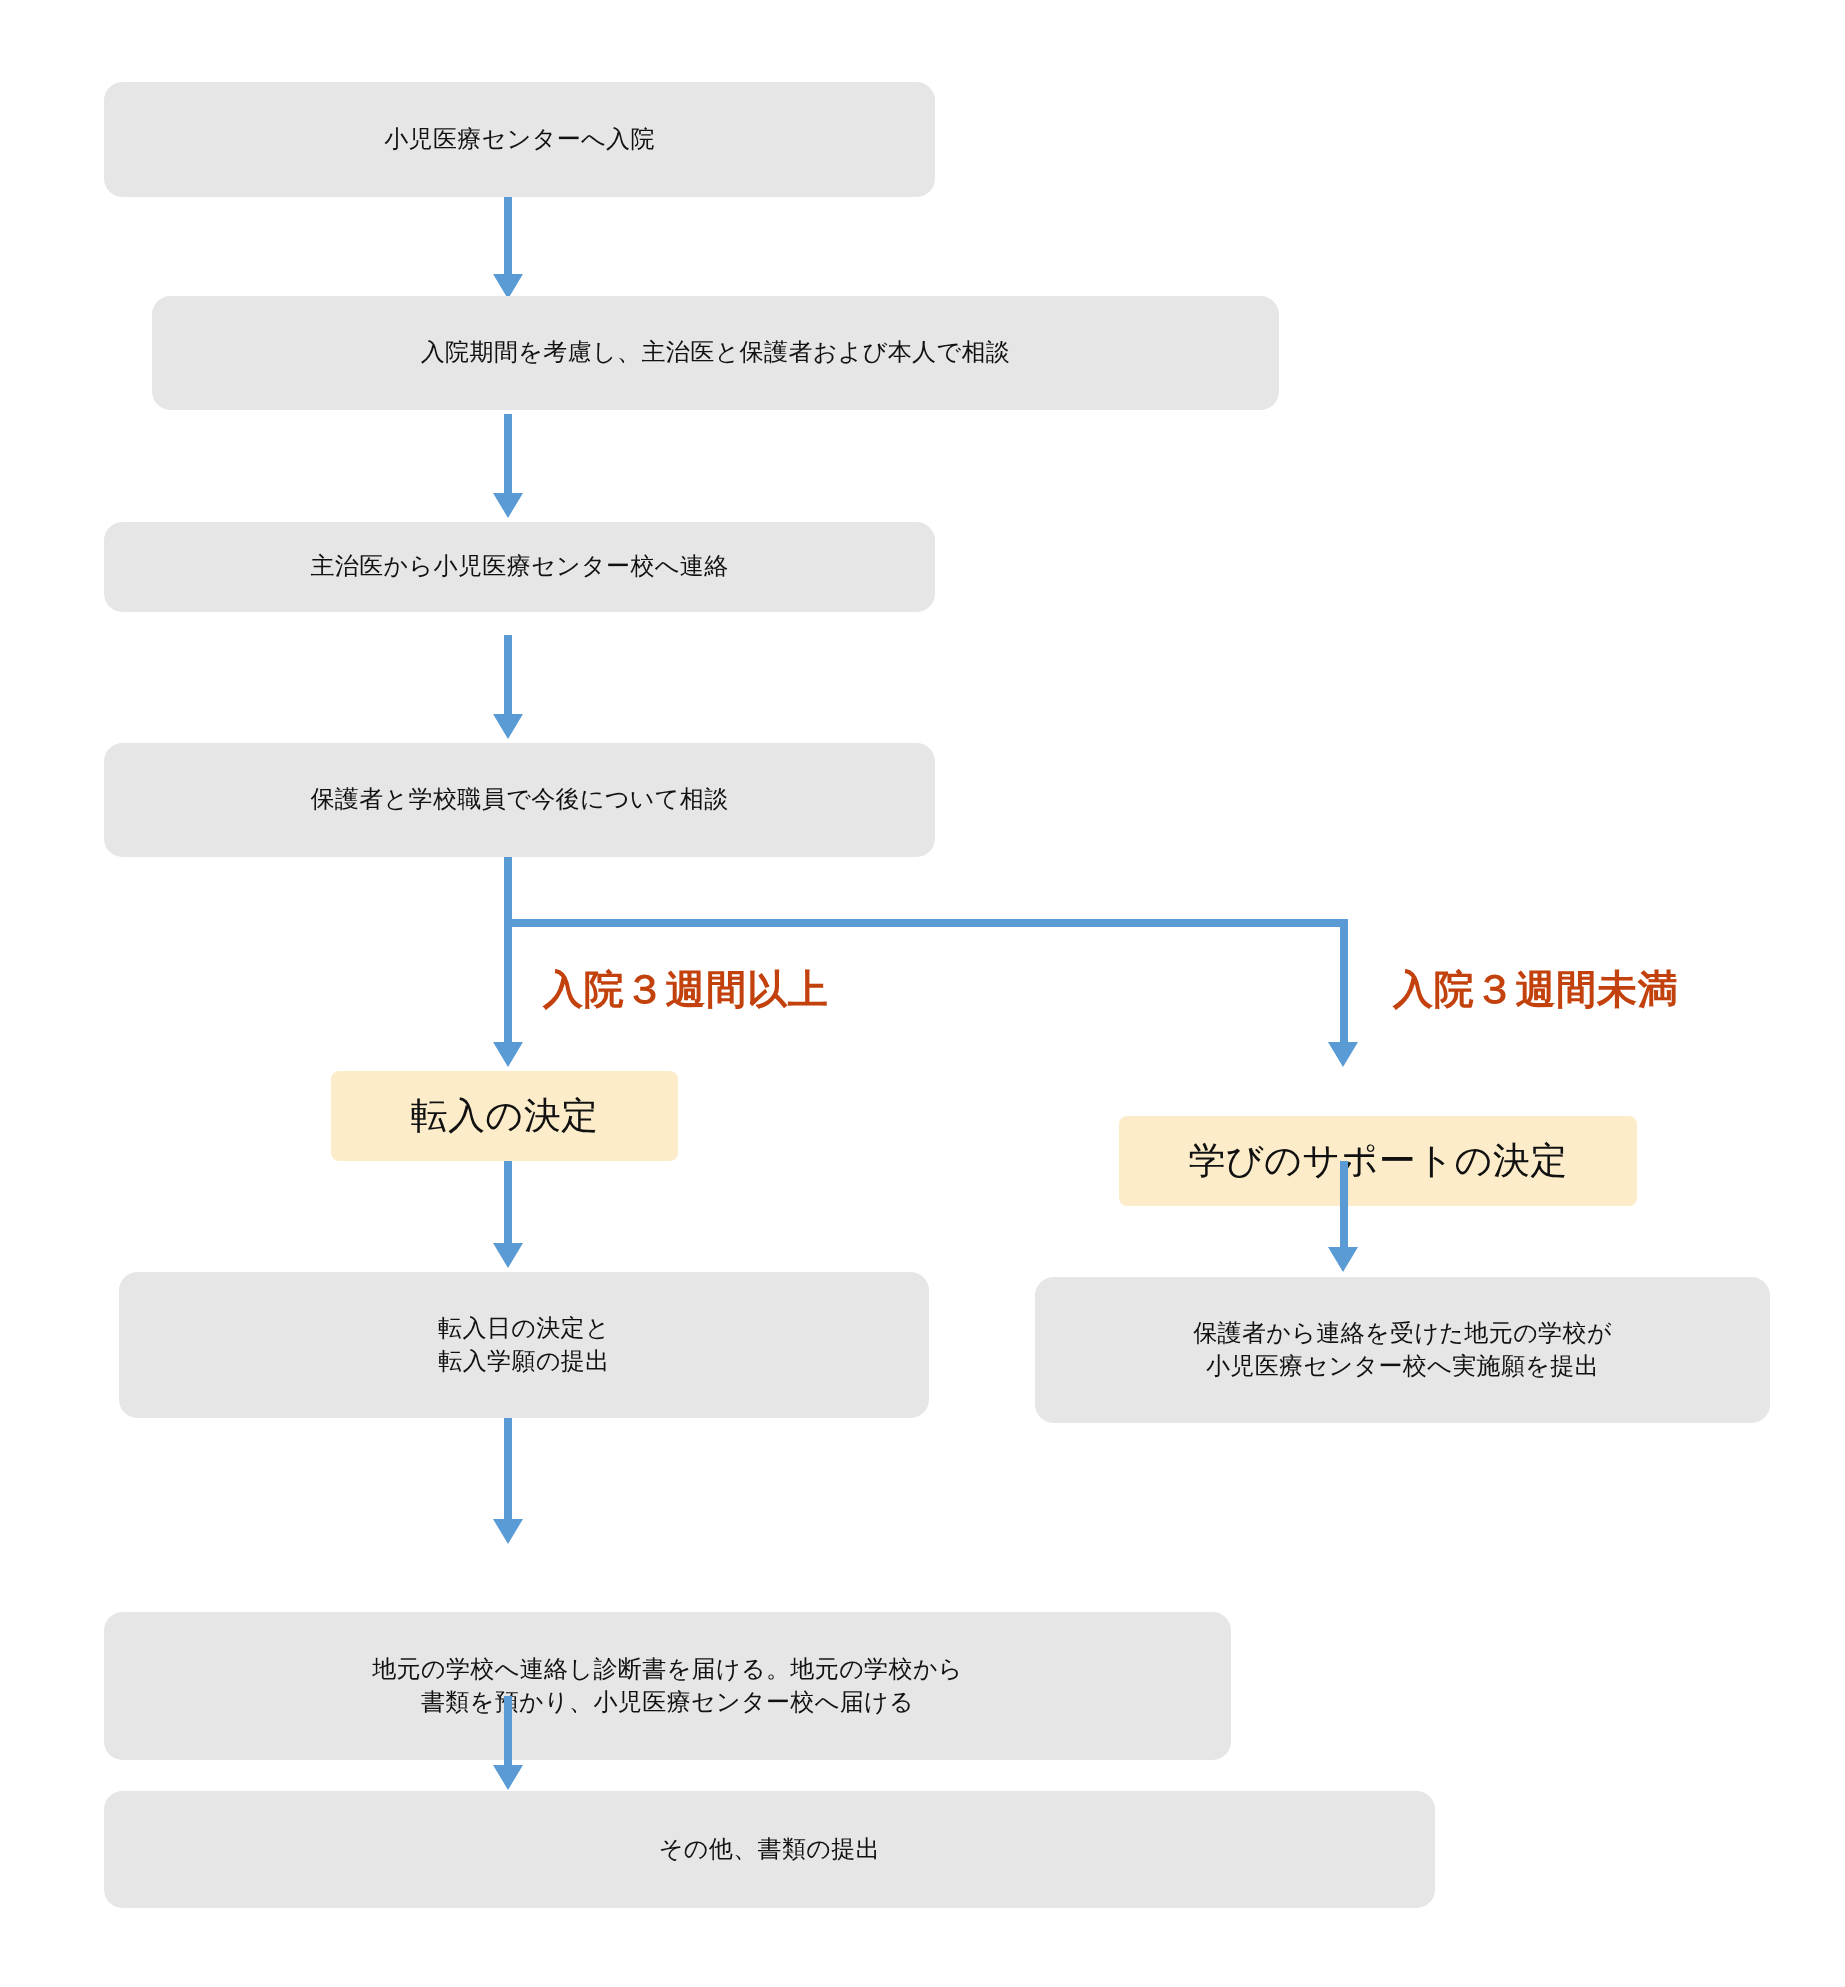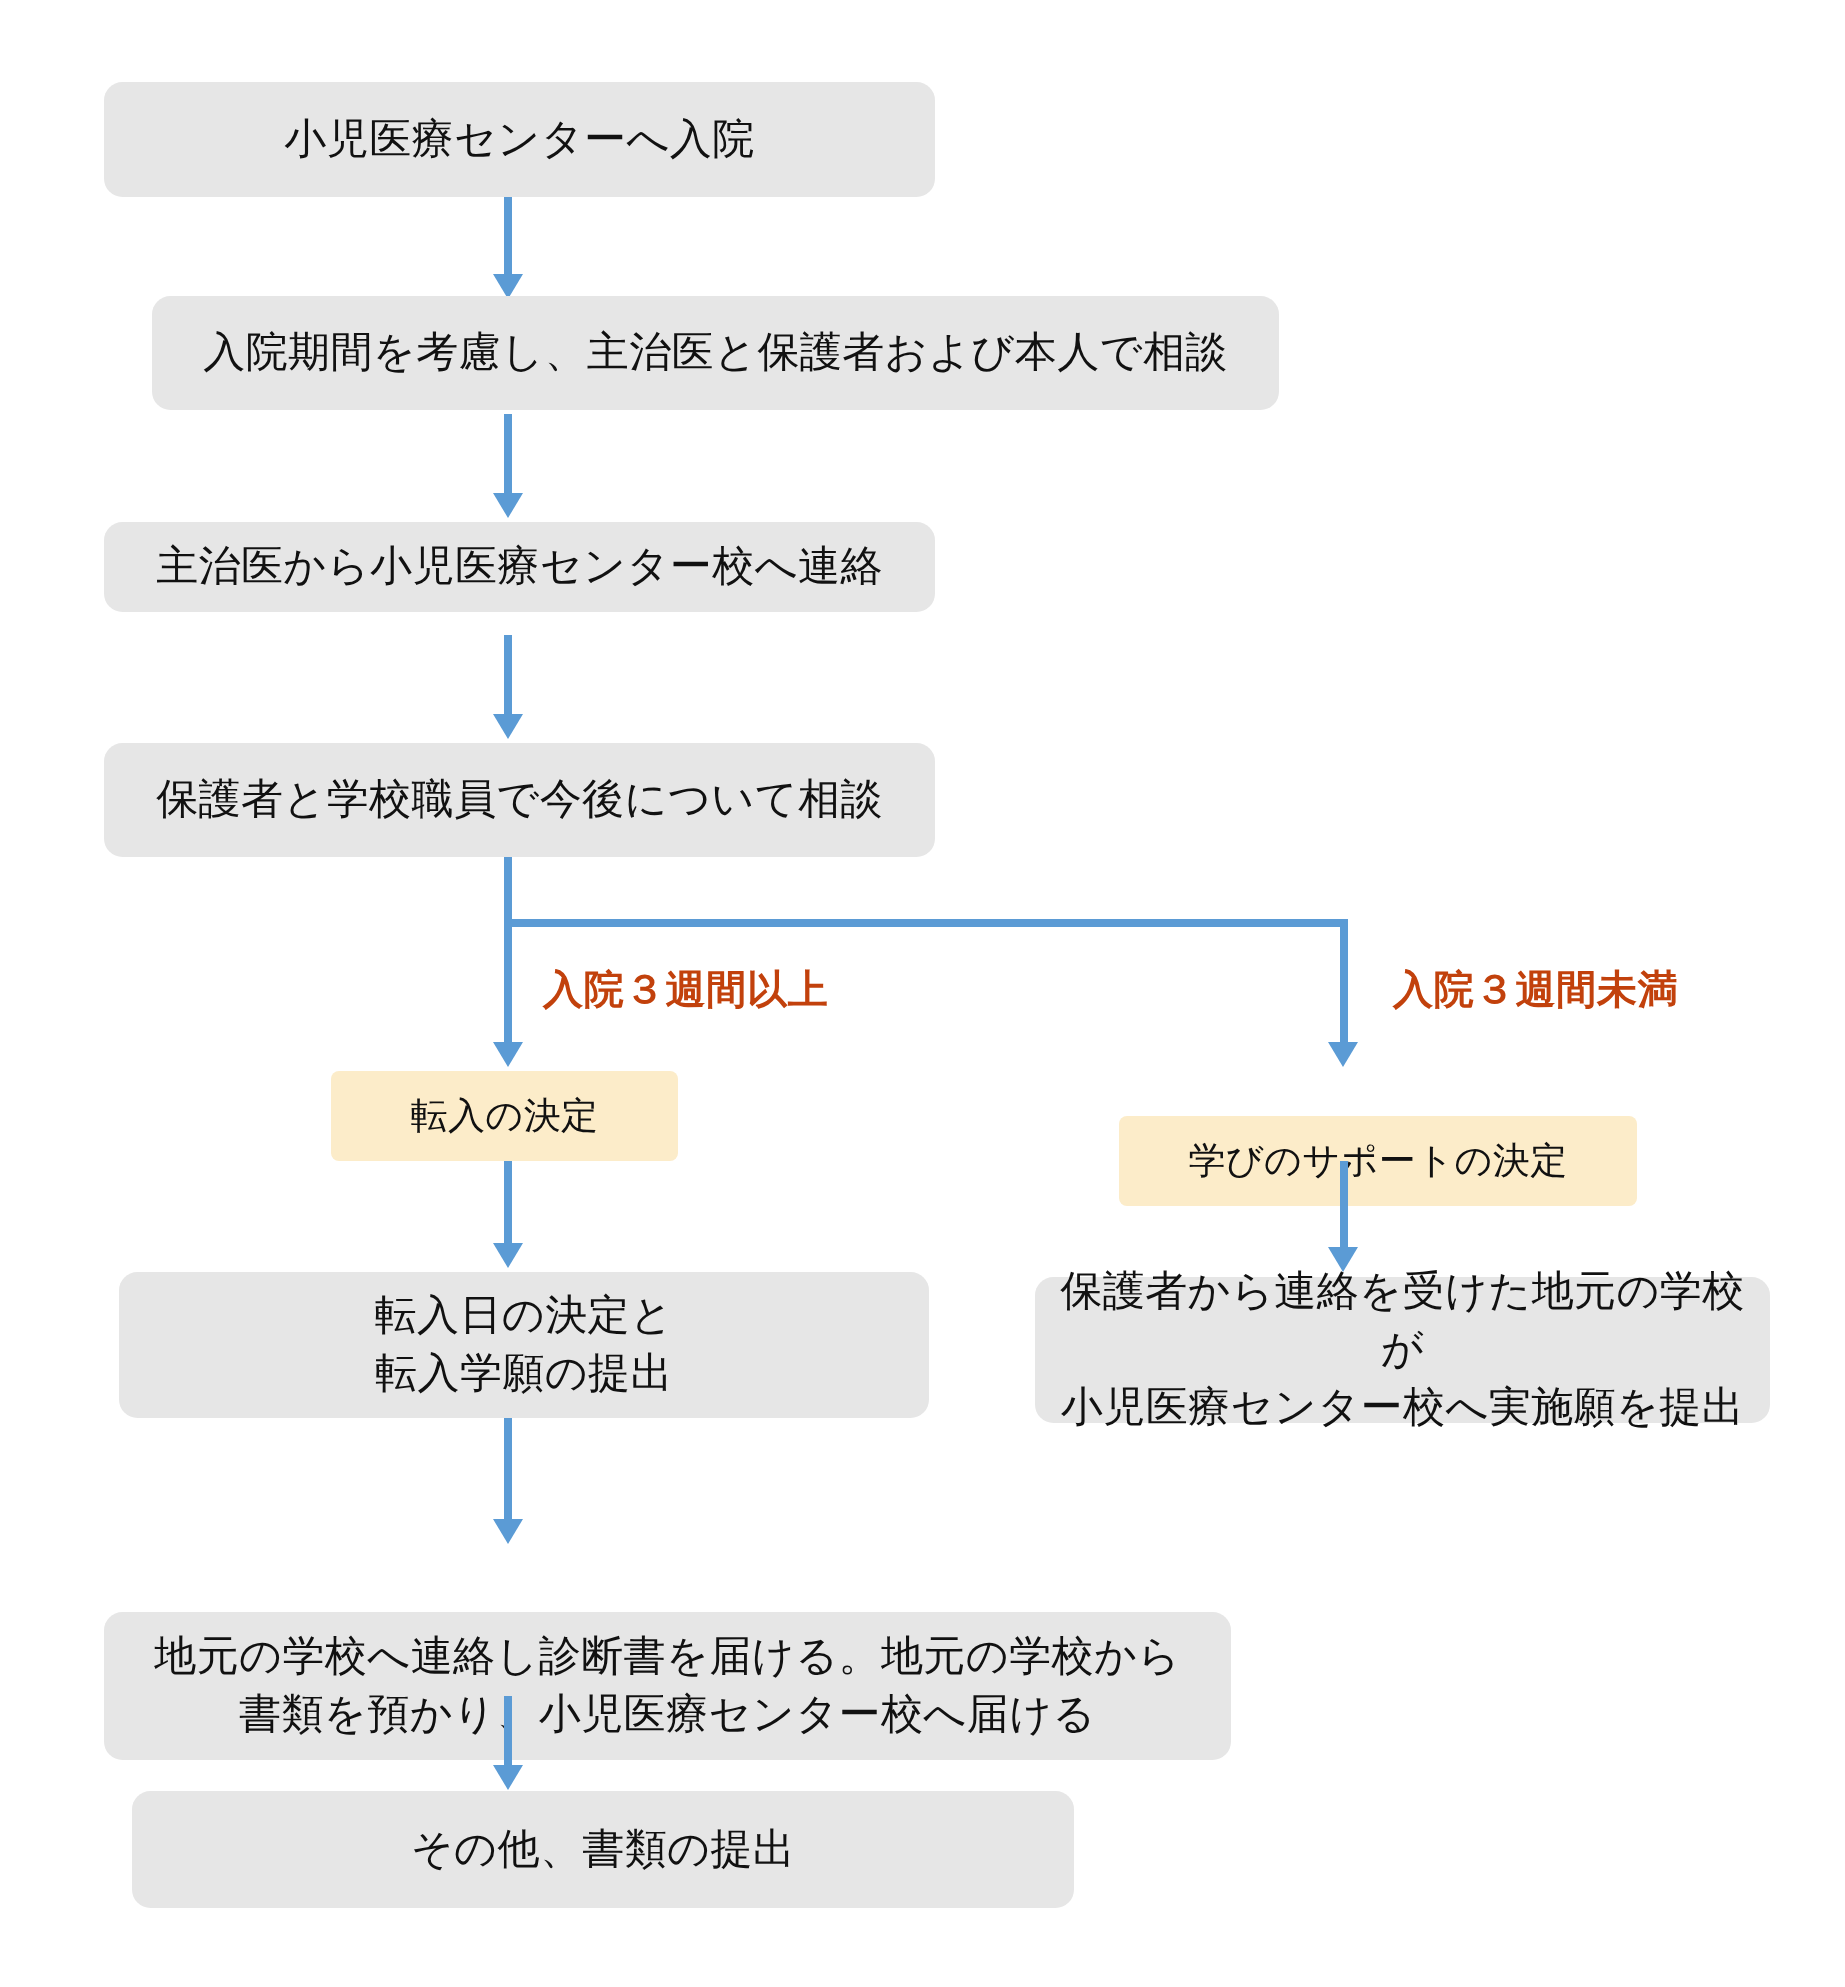--- a/index.html
+++ b/index.html
@@ -20,21 +20,21 @@
   .node {
     position: absolute;
     box-sizing: border-box;
     border-radius: 18.4px;
     display: flex;
     align-items: center;
     justify-content: center;
     text-align: center;
     color: #111111;
     line-height: 1.38;
-    font-size: 42px;
+    font-size: 24px;
     letter-spacing: 0.4px;
     white-space: pre-line;
     padding: 5px 15px;
   }
   .node.gray {
     background: #e6e6e6;
   }
   .node.yellow {
     background: #fcecc9;
     border-radius: 8px;
@@ -117,16 +117,16 @@
 
   <div class="conn vline" style="left:504px; top:1418px; height:102px;"></div>
   <div class="arrowhead" style="left:493px; top:1519px;"></div>
 
   <div class="node gray" style="left:104px; top:1612px; width:1127px; height:148px;">地元の学校へ連絡し診断書を届ける。地元の学校から
 書類を預かり、小児医療センター校へ届ける</div>
 
   <div class="conn vline" style="left:504px; top:1696px; height:71px;"></div>
   <div class="arrowhead" style="left:493px; top:1765px;"></div>
 
-  <div class="node gray" style="left:104px; top:1791px; width:942px; height:117px;margin-left:28px;">その他、書類の提出</div>
+  <div class="node gray" style="left:104px; top:1791px; width:1331px; height:117px;">その他、書類の提出</div>
 
 </div>
 
 
 </body></html>

